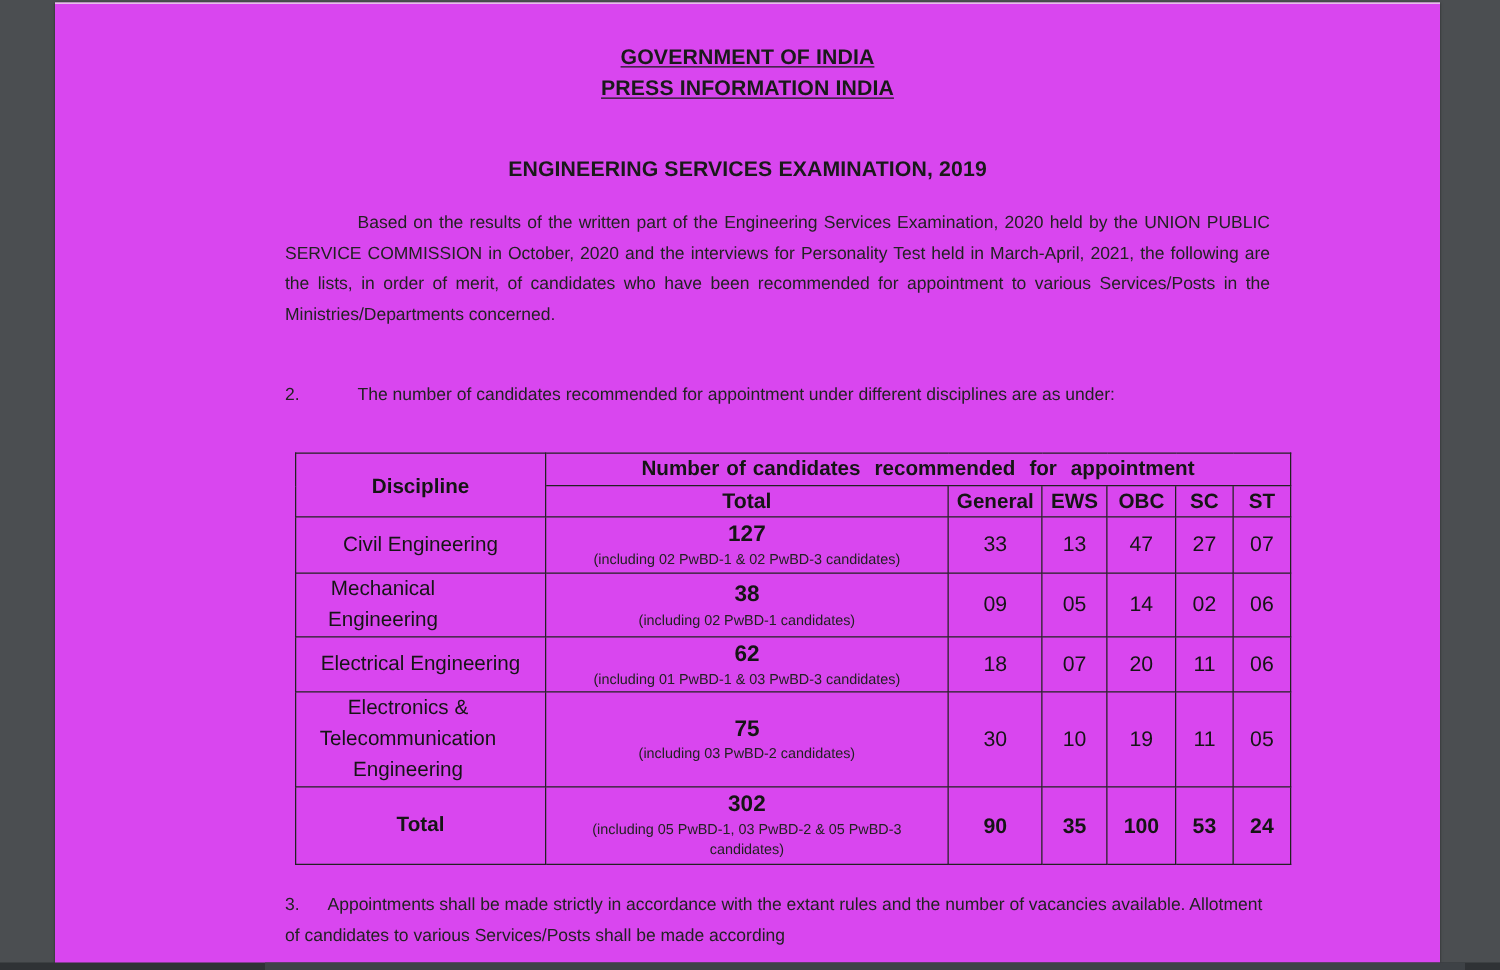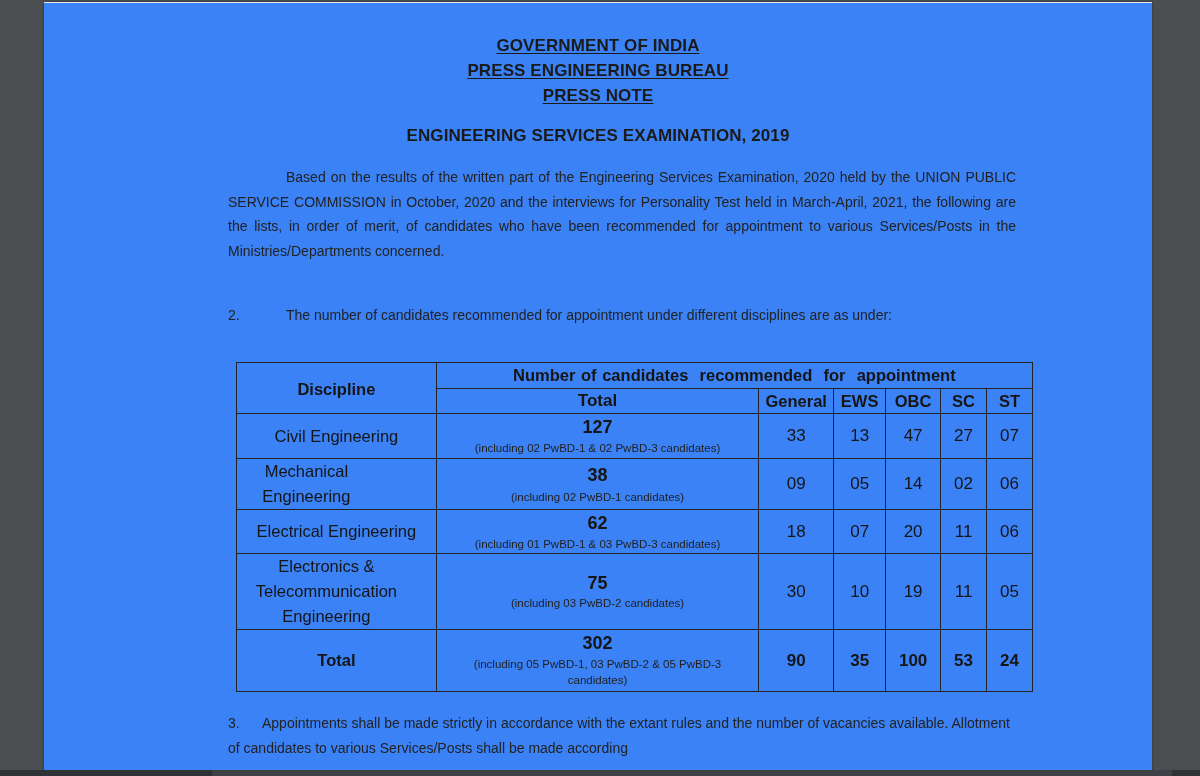--- a/index.html
+++ b/index.html
@@ -4,21 +4,21 @@
 <style>
   html, body { margin: 0; padding: 0; }
   body {
     width: 1200px; height: 776px; overflow: hidden; position: relative;
     background: #4b4e51;
     font-family: "Liberation Sans", "DejaVu Sans", sans-serif;
     color: #1a1a1a;
   }
   .page {
     position: absolute; left: 44px; top: 2px; width: 1108px; height: 768px;
-    background: #3b82f6;
+    background: #d946ef;
     border-top: 1px solid #e9e9e9;
     box-shadow: 0 0 2px rgba(0,0,0,0.5);
     overflow: hidden;
   }
   .bottom-bar {
     position: absolute; left: 0; top: 770px; width: 1200px; height: 6px;
     background: #2f3235;
   }
   .bottom-bar .thumb {
     position: absolute; left: 212px; top: 0; width: 960px; height: 6px; background: #3e4246;
@@ -47,22 +47,21 @@
   .tot-num { font-weight: bold; font-size: 18px; line-height: 20px; }
   .tot-note { font-size: 11.5px; line-height: 14px; color: #222; }
   .num { font-size: 17px; }
   .bold { font-weight: bold; }
 </style>
 </head>
 <body>
 
 <div class="page">
   <div class="hdr" style="top:33px;"><span>GOVERNMENT OF INDIA</span></div>
-  <div class="hdr" style="top:58px;"><span>PRESS ENGINEERING BUREAU</span></div>
-  <div class="hdr" style="top:83px;"><span>PRESS NOTE</span></div>
+  <div class="hdr" style="top:58px;"><span>PRESS INFORMATION INDIA</span></div>
   <div class="hdr" style="top:123px;">ENGINEERING SERVICES EXAMINATION, 2019</div>
 
   <div class="para" style="top:162px;"><span class="indent"></span><span>Based on the results of the written part of the Engineering Services Examination, 2020 held by the UNION PUBLIC SERVICE COMMISSION in October, 2020 and the interviews for Personality Test held in March-April, 2021, the following are the lists, in order of merit, of candidates who have been recommended for appointment to various Services/Posts in the Ministries/Departments concerned.</span></div>
 
   <div class="para" style="top:300px; text-align-last:left;"><span style="display:inline-block;width:58px;">2.</span><span>The number of candidates recommended for appointment under different disciplines are as under:</span></div>
 
   <table class="results">
     <colgroup>
       <col style="width:200px">
         <col style="width:323px">

